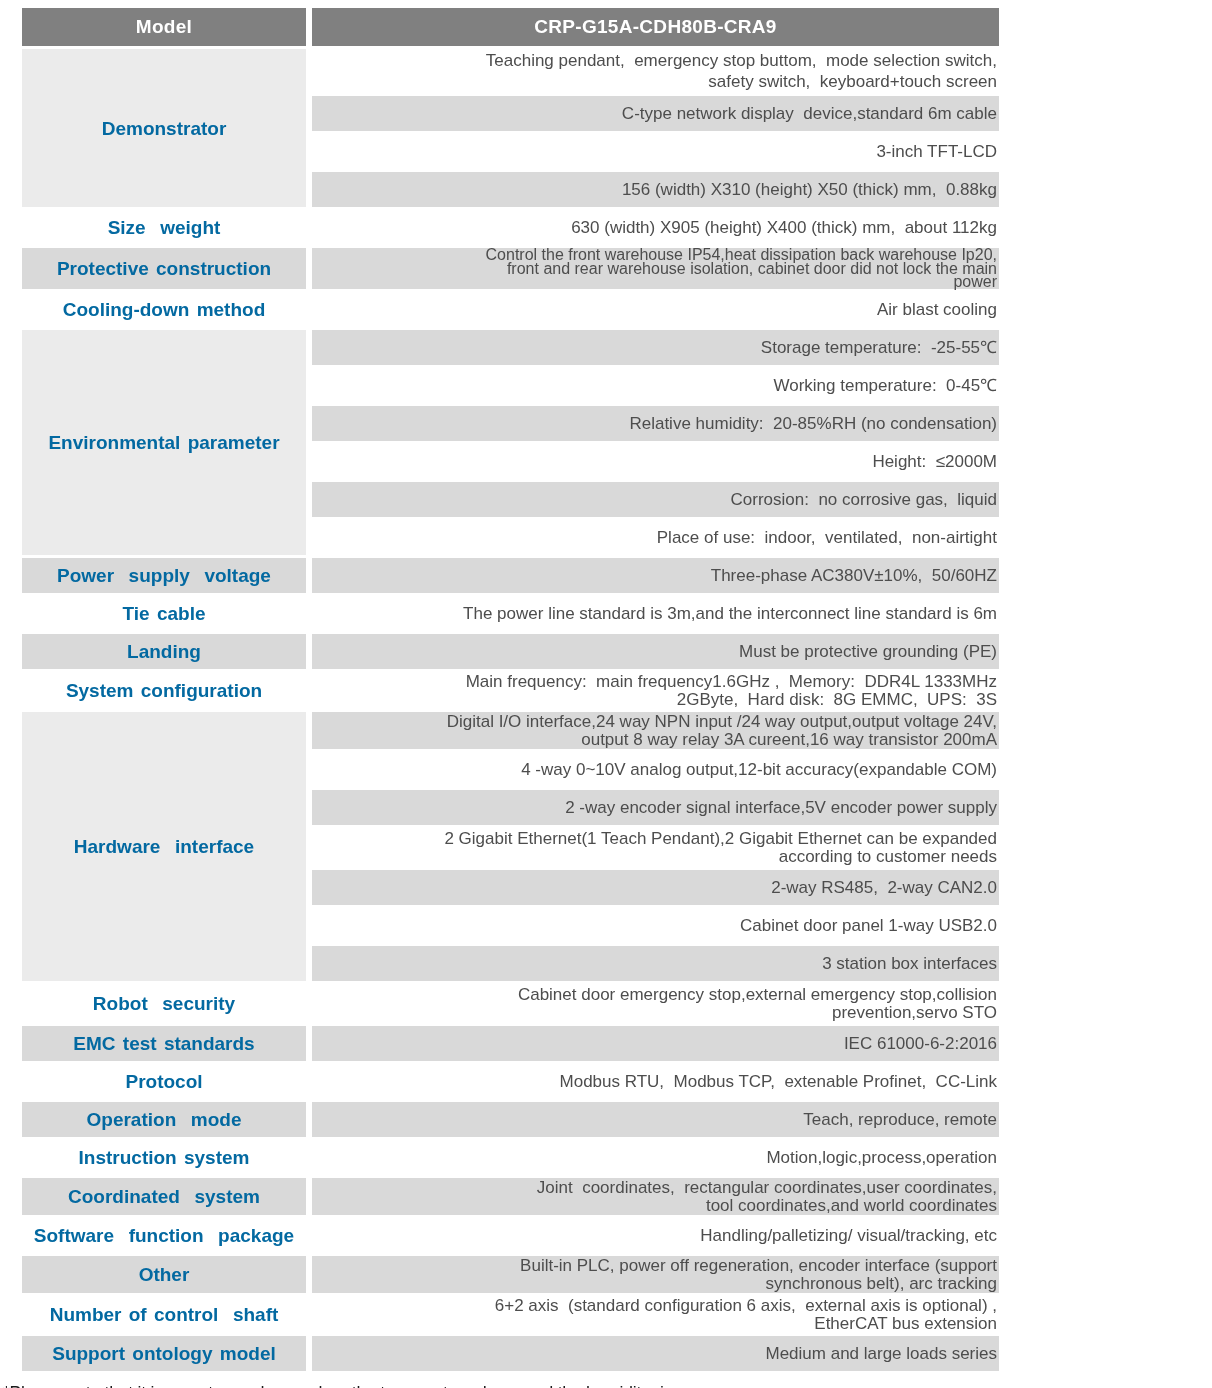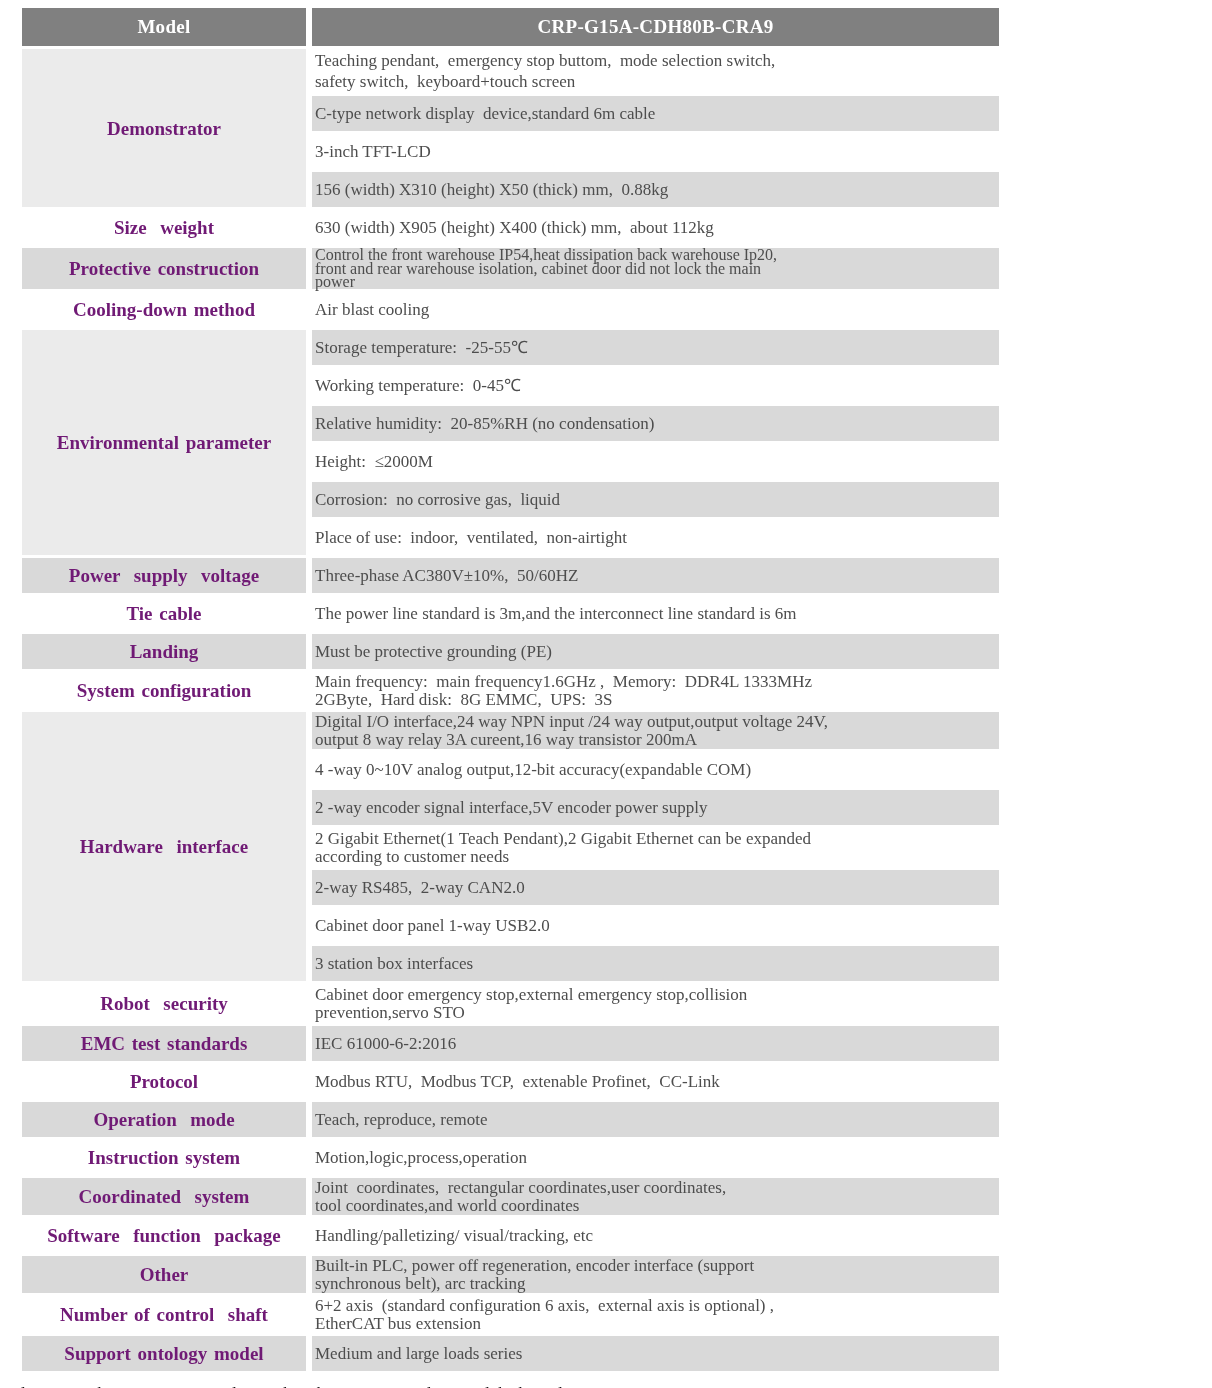--- a/index.html
+++ b/index.html
@@ -1,46 +1,46 @@
 <!DOCTYPE html>
 <html><head>
 <meta charset="utf-8">
 <style>
   html,body{margin:0;padding:0;background:#fff;}
   .page{
     position:relative;
     width:1200px;height:1388px;
     background:#fff;
-    font-family:Liberation Serif, serif;
+    font-family:Liberation Sans, sans-serif;
     color:#4d4d4d;
     overflow:hidden;
   }
   table.spec{
     border-collapse:separate;
     border-spacing:6px 3px;
     table-layout:fixed;
     width:989px;
     margin:5px 0 0 16px;
   }
   col.c1{width:284px;}
   td{vertical-align:middle;white-space:pre-wrap;}
   td.hcell{
     background:#808080;color:#ffffff;
     font-weight:bold;font-size:19px;
     text-align:center;height:36px;
     letter-spacing:.3px;
   }
   td.lab{
     font-weight:bold;font-size:19px;
-    color:#701a75;text-align:center;
+    color:#0369a1;text-align:center;
     word-spacing:2px;line-height:21px;
     padding:0 2px;
   }
   td.val{
-    font-size:17px;text-align:left;
+    font-size:17px;text-align:right;
     padding:0 2px 0 3px;line-height:20px;
   }
   td.bw{background:#ffffff;}
   td.bg{background:#d9d9d9;}
   td.bl{background:#ebebeb;}
   tr.s  td.val{height:35px;}
   tr.h44 td.val{height:44px;line-height:21px;}
   tr.h41 td.val{height:41px;margin-left:48px;}
   tr.h37 td.val{height:37px;}
   tr.h39 td.val{height:39px;}

